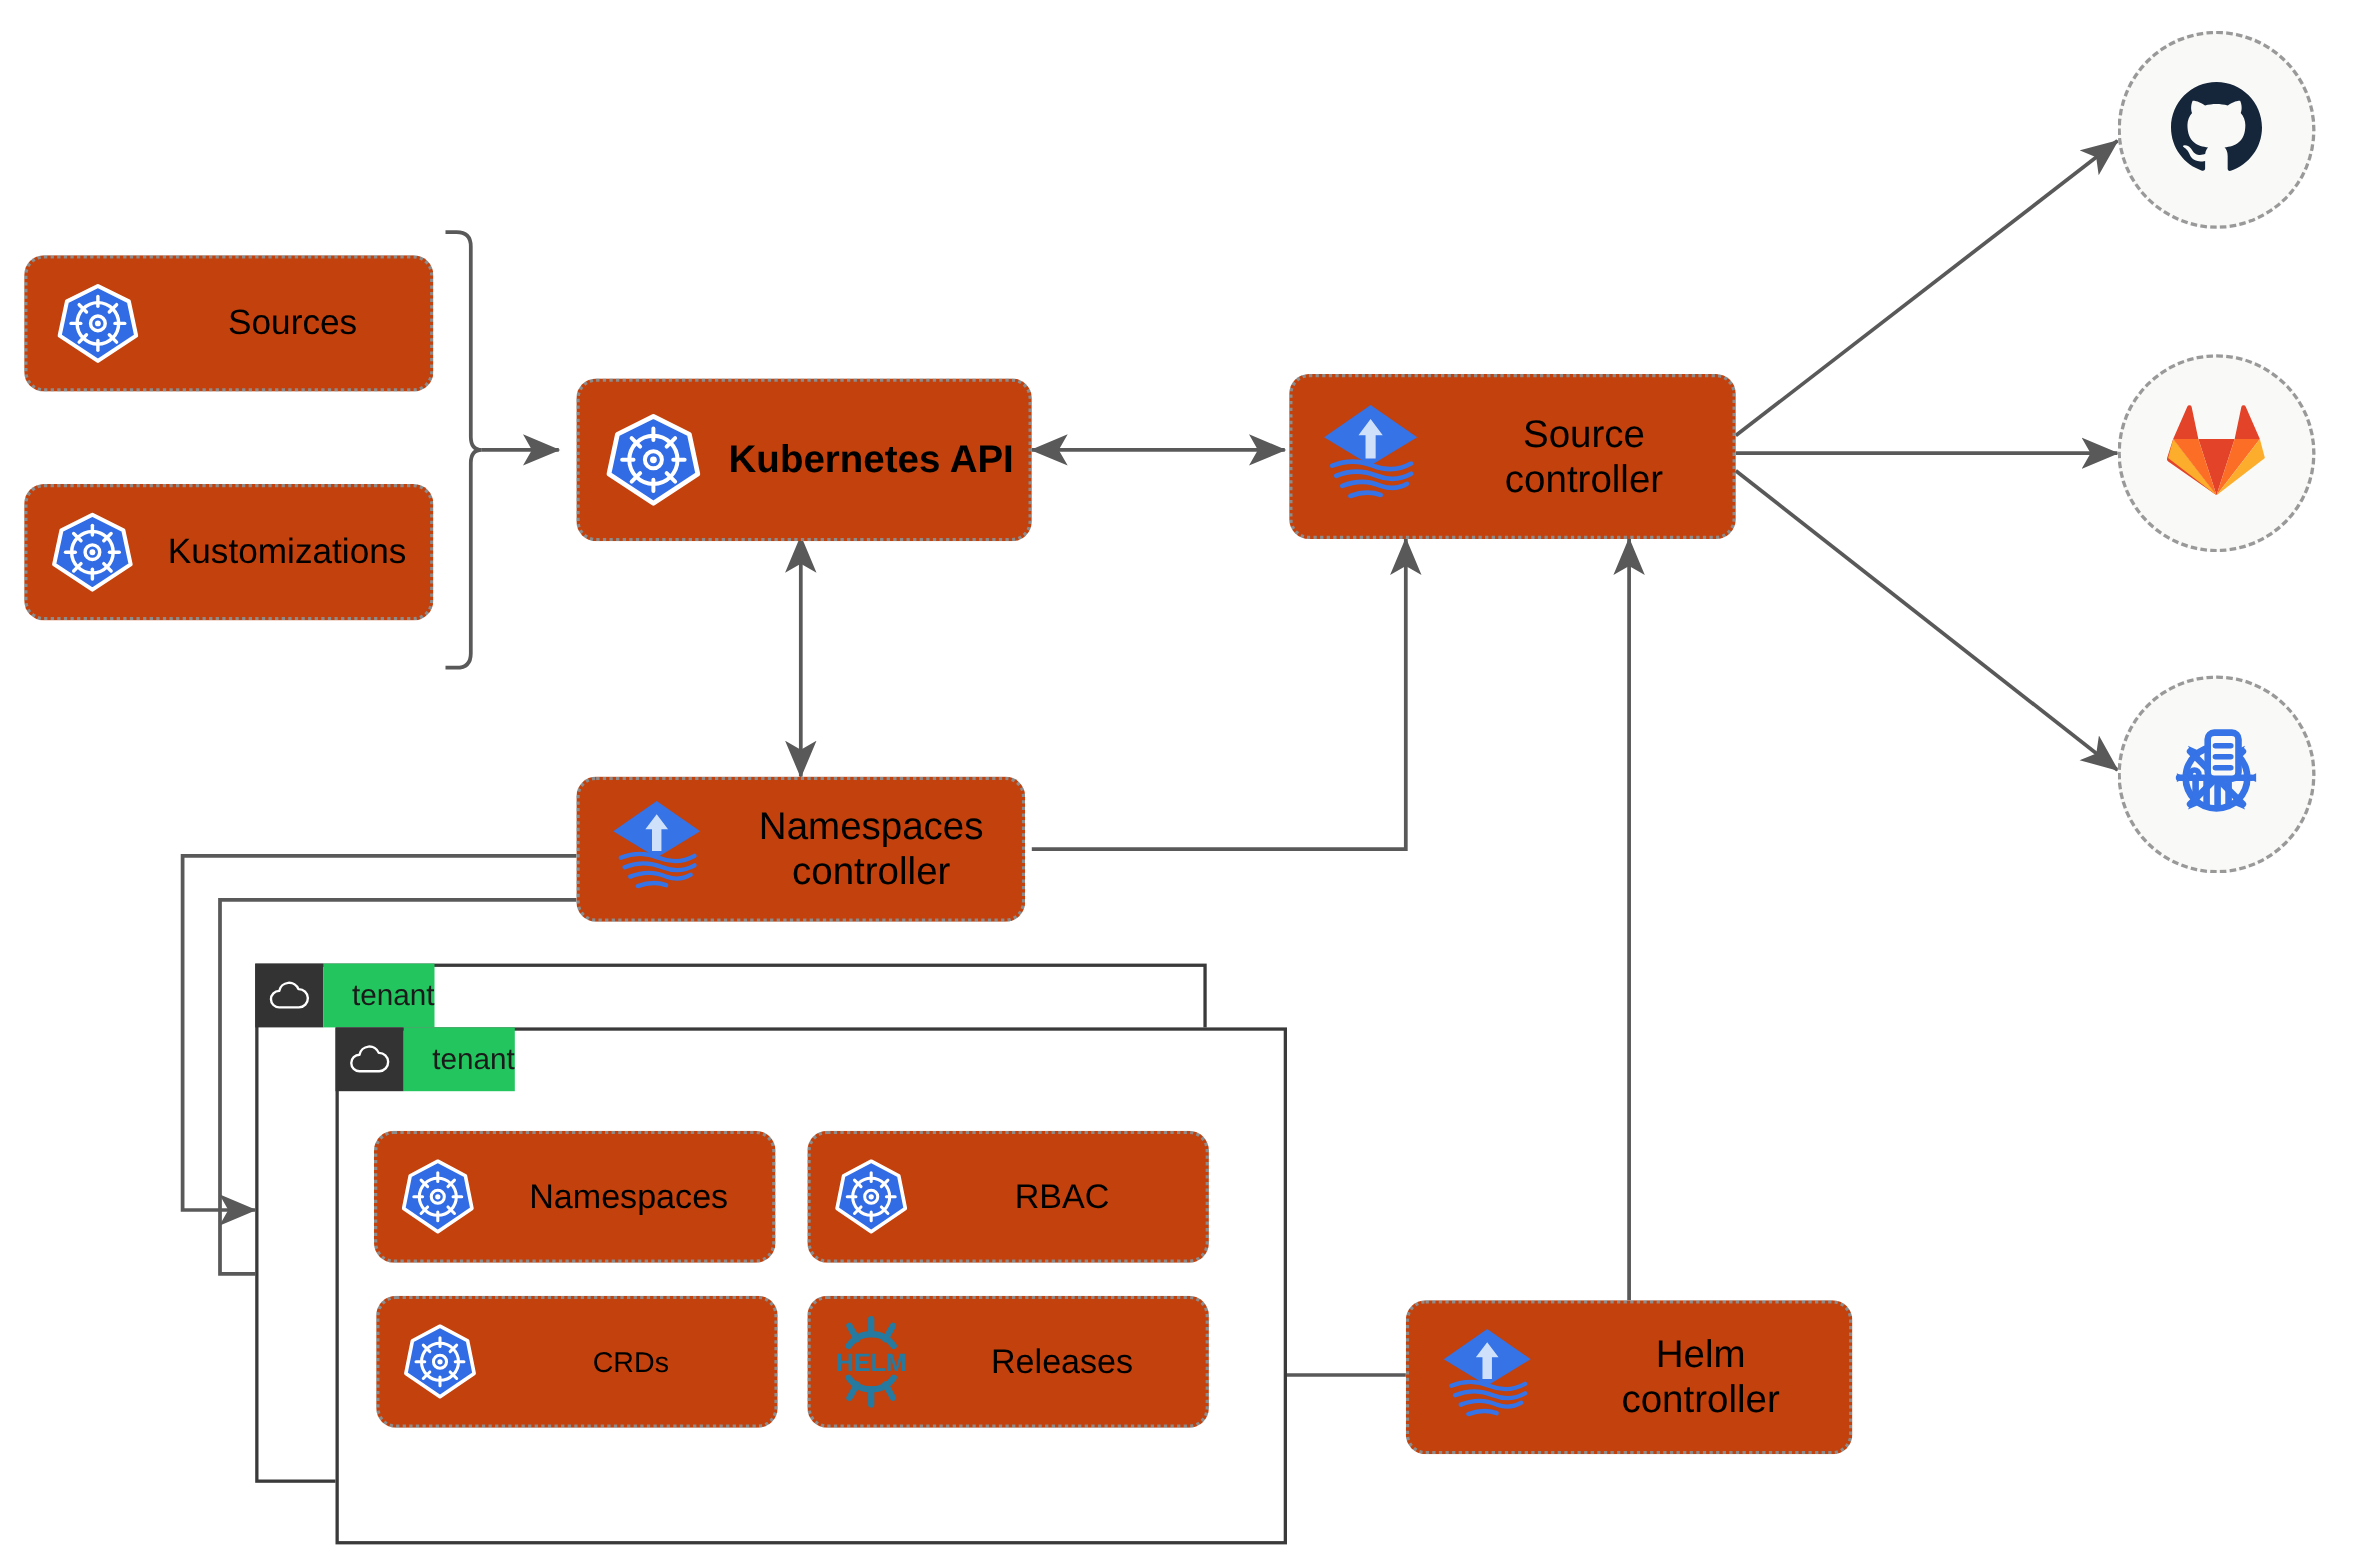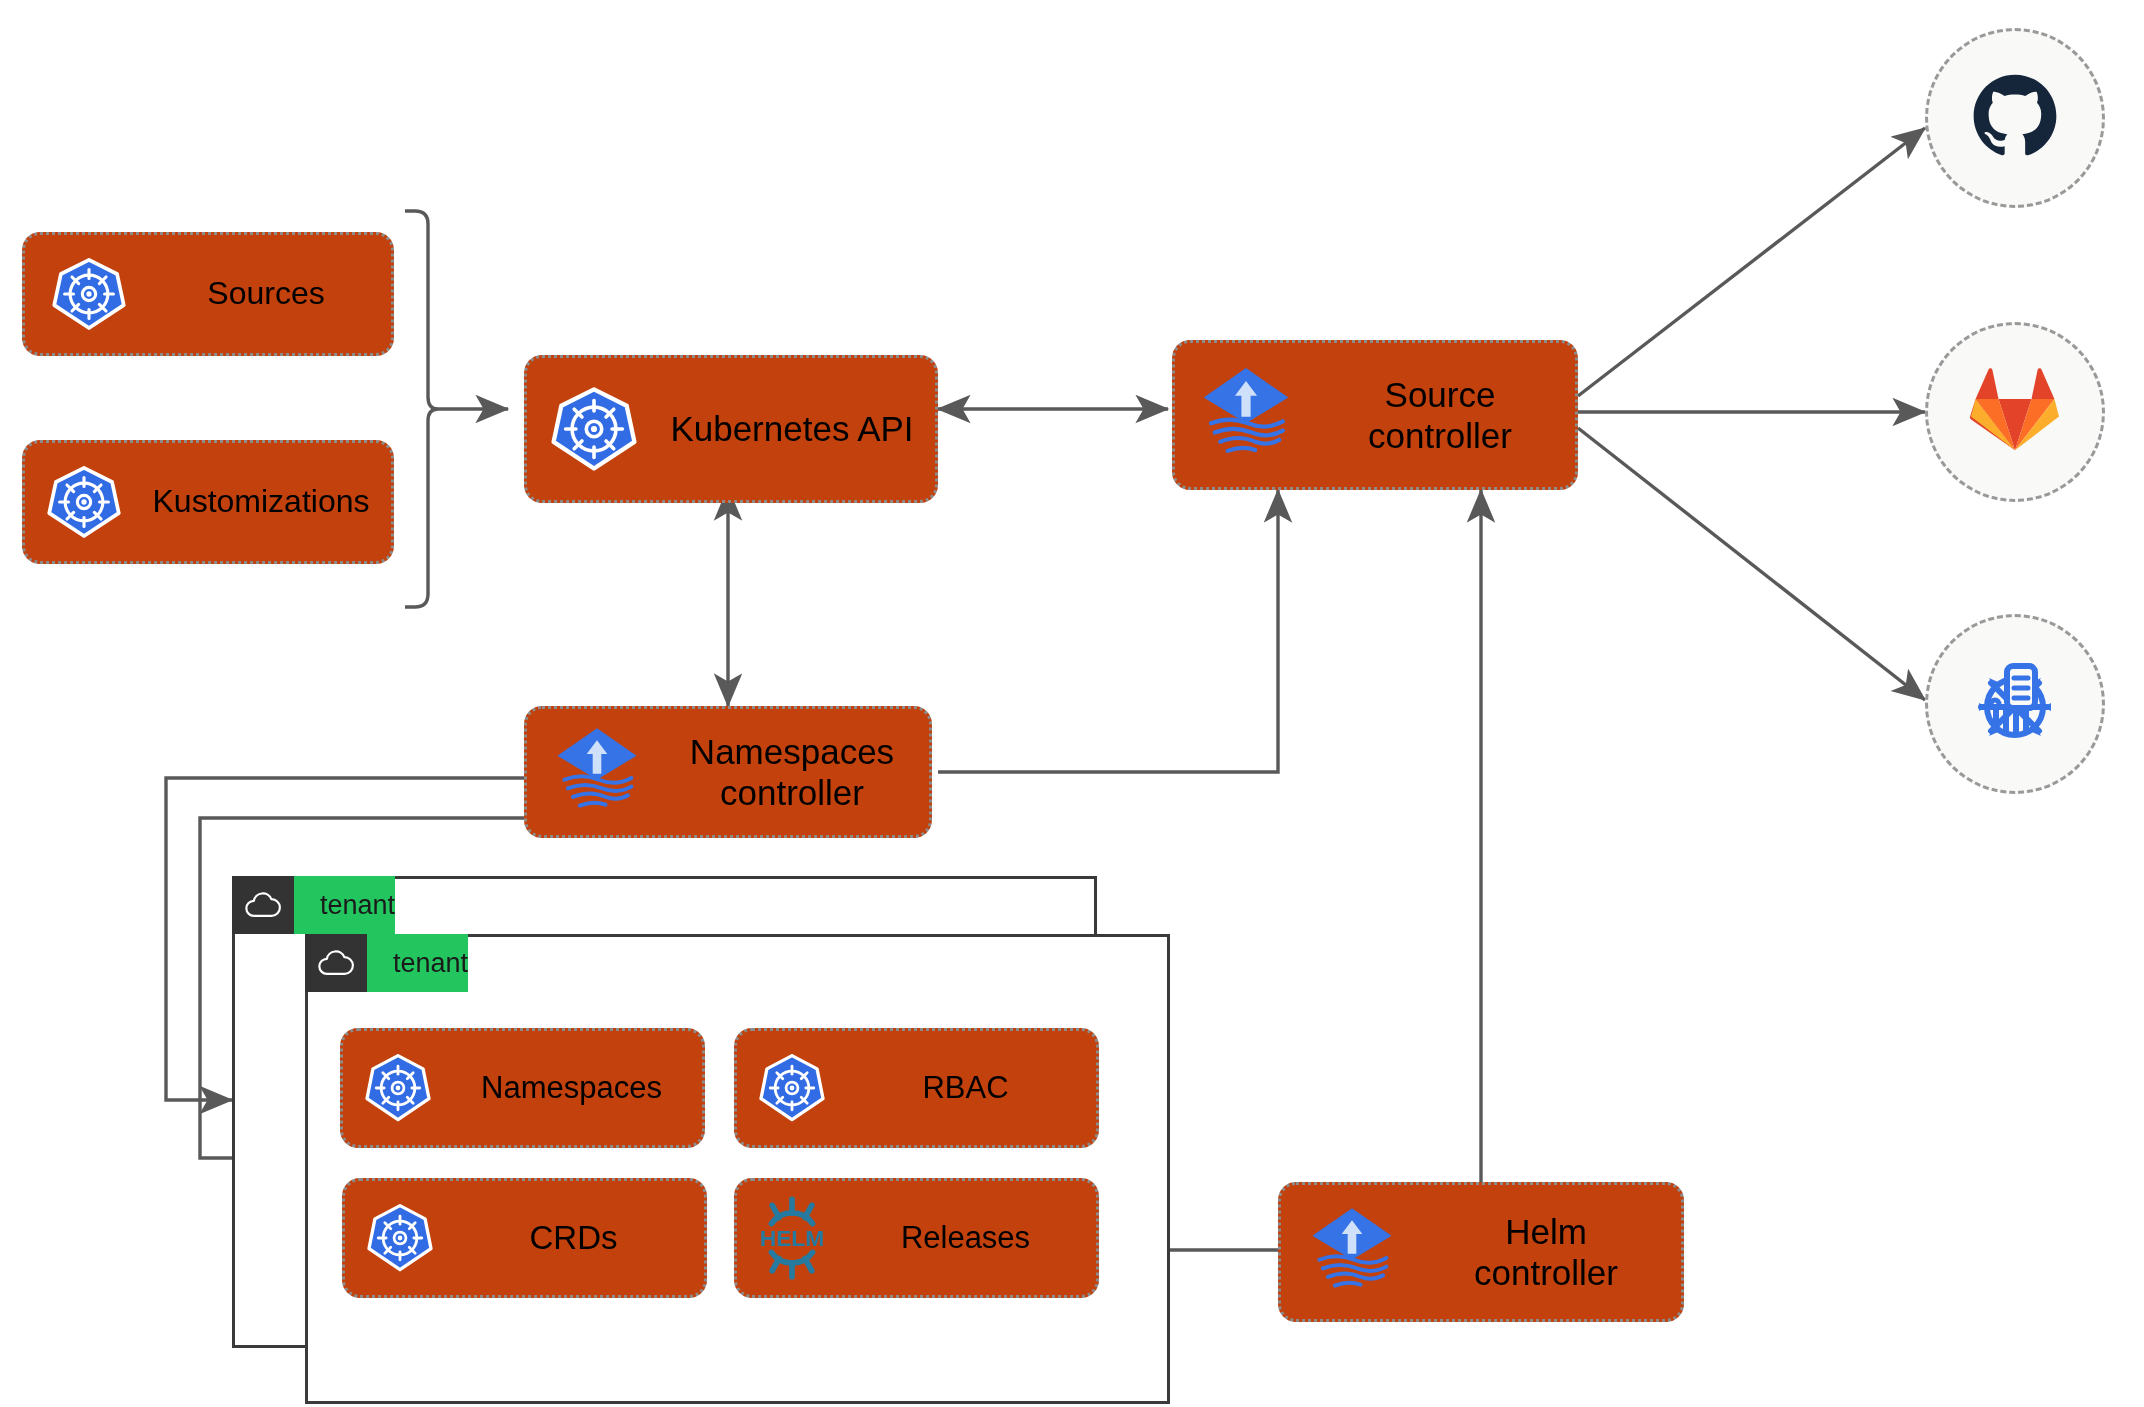--- a/index.html
+++ b/index.html
@@ -156,21 +156,21 @@
             <line x1="64" y1="64" x2="73" y2="73"></line>
           <line x1="73" y1="27" x2="64" y2="36"></line>
             <line x1="36" y1="64" x2="27" y2="73"></line>
         </g>
         <circle cx="50" cy="50" r="3.6" fill="#fff"></circle>
       </svg>
     </span>
     <span class="lbl">Kustomizations</span>
   </div>
 
-  <div class="node" style="left:524px;top:355px;width:414px;height:148px;">
+  <div class="node" style="left:524px;top:344px;width:414px;height:148px;font-weight:bold;">
     <span class="ico" style="width:134px;">
       <svg width="86" height="86" viewBox="0 0 100 100">
         <polygon points="50,4 88,23 97,65 50,96 3,65 12,23" fill="#326ce5" stroke="#fff" stroke-width="5" stroke-linejoin="round"></polygon>
         <g fill="none" stroke="#fff" stroke-width="4.2" stroke-linecap="round">
           <circle cx="50" cy="50" r="9"></circle>
           <circle cx="50" cy="50" r="25.5"></circle>
           <line x1="50" y1="17" x2="50" y2="29"></line>
             <line x1="50" y1="71" x2="50" y2="83"></line>
           <line x1="17" y1="50" x2="29" y2="50"></line>
             <line x1="71" y1="50" x2="83" y2="50"></line>
@@ -373,21 +373,21 @@
           <line x1="17" y1="50" x2="29" y2="50"></line>
             <line x1="71" y1="50" x2="83" y2="50"></line>
           <line x1="27" y1="27" x2="36" y2="36"></line>
             <line x1="64" y1="64" x2="73" y2="73"></line>
           <line x1="73" y1="27" x2="64" y2="36"></line>
             <line x1="36" y1="64" x2="27" y2="73"></line>
         </g>
         <circle cx="50" cy="53" r="3.6" fill="#fff"></circle>
       </svg>
     </span>
-    <span class="lbl" style="font-size:33px;">CRDs</span>
+    <span class="lbl" style="font-size:26px;">CRDs</span>
   </div>
 
   <div class="node" style="left:734px;top:1178px;width:365px;height:120px;">
     <span class="ico" style="width:110px;">
       <svg width="76" height="84" viewBox="0 0 100 110">
         <g stroke="#277a9f" stroke-width="7.5" fill="none" stroke-linecap="round">
           <path d="M23 36 A33 33 0 0 1 77 36"></path>
           <path d="M23 74 A33 33 0 0 0 77 74"></path>
           <line x1="50" y1="4" x2="50" y2="22"></line>
           <line x1="50" y1="88" x2="50" y2="106"></line>

